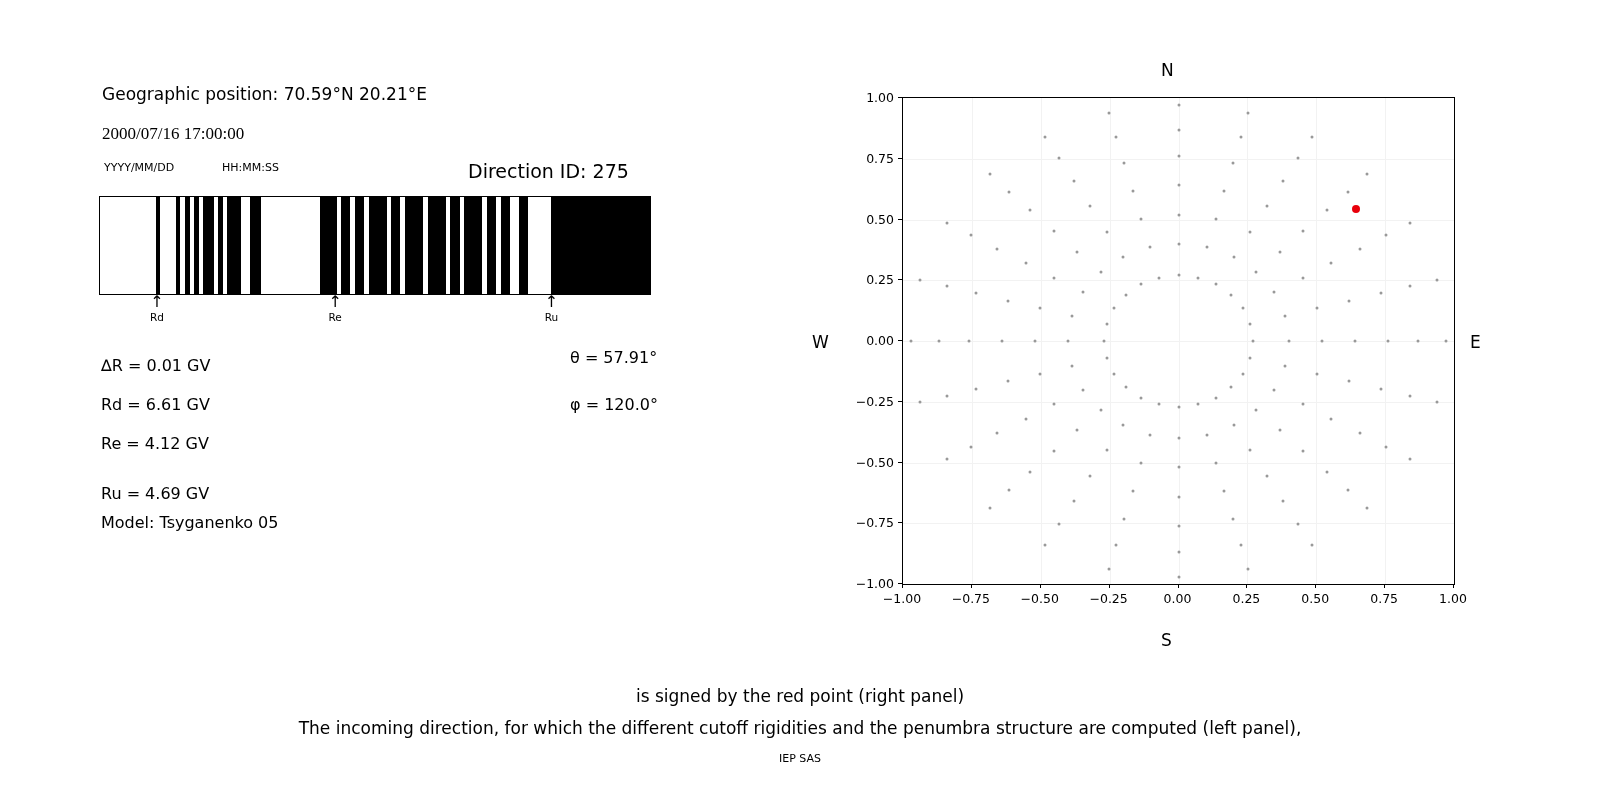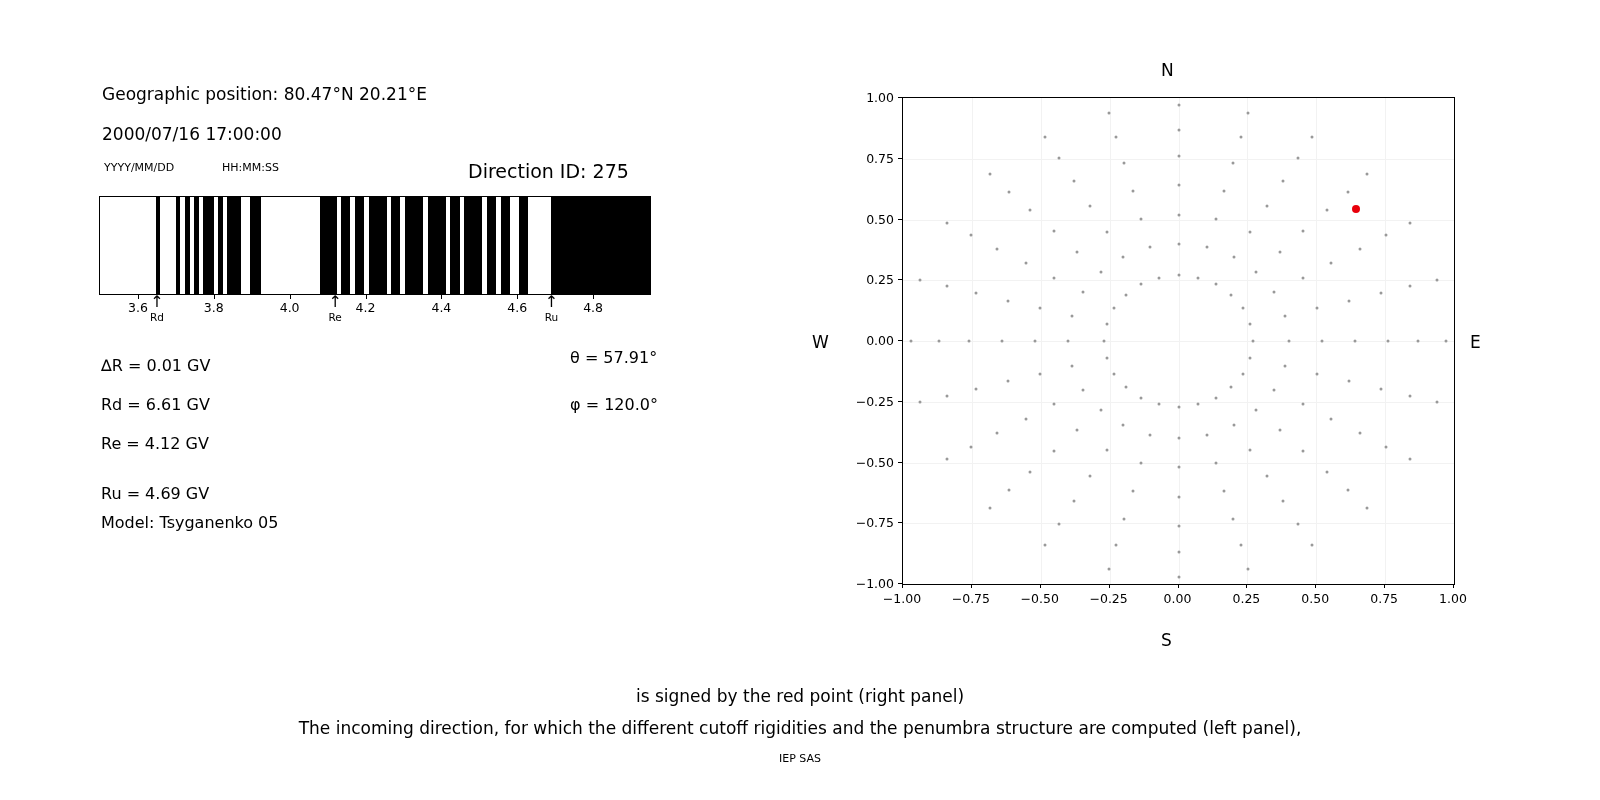--- a/index.html
+++ b/index.html
@@ -32,20 +32,21 @@
 
   #geo-position {
     left: 102px;
     top: 84px;
     font-size: 17px;
   }
   #datetime {
     left: 102px;
     top: 124px;
     font-size: 17px;
+    font-family: Liberation Serif, serif;
   }
   #date-format-label {
     left: 104px;
     top: 161px;
     font-size: 11px;
   }
   #time-format-label {
     left: 222px;
     top: 161px;
     font-size: 11px;
@@ -225,21 +226,21 @@
     width: 1600px;
     text-align: center;
     font-size: 11px;
   }
 </style>
 </head>
 <body>
 
 <div id="left-panel">
 
-  <div class="txt" id="geo-position">Geographic position: 80.47°N 20.21°E</div>
+  <div class="txt" id="geo-position">Geographic position: 70.59°N 20.21°E</div>
   <div class="txt" id="datetime">2000/07/16 17:00:00</div>
   <div class="txt" id="date-format-label">YYYY/MM/DD</div>
   <div class="txt" id="time-format-label">HH:MM:SS</div>
   <div class="txt" id="direction-id">Direction ID: 275</div>
 
   <div id="penumbra-wrap">
     <div id="penumbra-plot">
         <div class="pen-band" style="left: 56.1379px; width: 3.7931px;"></div>
         <div class="pen-band" style="left: 75.8621px; width: 4.55172px;"></div>
         <div class="pen-band" style="left: 84.9655px; width: 4.55172px;"></div>
@@ -257,36 +258,20 @@
         <div class="pen-band" style="left: 327.724px; width: 18.2069px;"></div>
         <div class="pen-band" style="left: 350.483px; width: 9.10345px;"></div>
         <div class="pen-band" style="left: 364.138px; width: 18.2069px;"></div>
         <div class="pen-band" style="left: 386.897px; width: 9.10345px;"></div>
         <div class="pen-band" style="left: 400.552px; width: 9.10345px;"></div>
         <div class="pen-band" style="left: 418.759px; width: 9.10345px;"></div>
         <div class="pen-band" style="left: 450.621px; width: 99.3793px;"></div>
       </div>
   </div>
 
-  <div id="penumbra-axis">
-      <div class="pen-tick" style="left: 38.931px;"></div>
-      <div class="pen-tick-label" style="left: 38.931px;">3.6</div>
-      <div class="pen-tick" style="left: 114.793px;"></div>
-      <div class="pen-tick-label" style="left: 114.793px;">3.8</div>
-      <div class="pen-tick" style="left: 190.655px;"></div>
-      <div class="pen-tick-label" style="left: 190.655px;">4.0</div>
-      <div class="pen-tick" style="left: 266.517px;"></div>
-      <div class="pen-tick-label" style="left: 266.517px;">4.2</div>
-      <div class="pen-tick" style="left: 342.379px;"></div>
-      <div class="pen-tick-label" style="left: 342.379px;">4.4</div>
-      <div class="pen-tick" style="left: 418.241px;"></div>
-      <div class="pen-tick-label" style="left: 418.241px;">4.6</div>
-      <div class="pen-tick" style="left: 494.103px;"></div>
-      <div class="pen-tick-label" style="left: 494.103px;">4.8</div>
-    </div>
 
   <div class="valline left" style="top:356px">∆R = 0.01 GV</div>
   <div class="valline left" style="top:395px">Rd = 6.61 GV</div>
   <div class="valline left" style="top:434px">Re = 4.12 GV</div>
   <div class="valline left" style="top:484px">Ru = 4.69 GV</div>
   <div class="valline left" style="top:513px">Model: Tsyganenko 05</div>
   <div class="valline right" style="top:348px">θ = 57.91°</div>
   <div class="valline right" style="top:395px">φ = 120.0°</div>
 <div class="marker" style="left: 156.897px; top: 294px;">
       <span class="arrow">↑</span>

